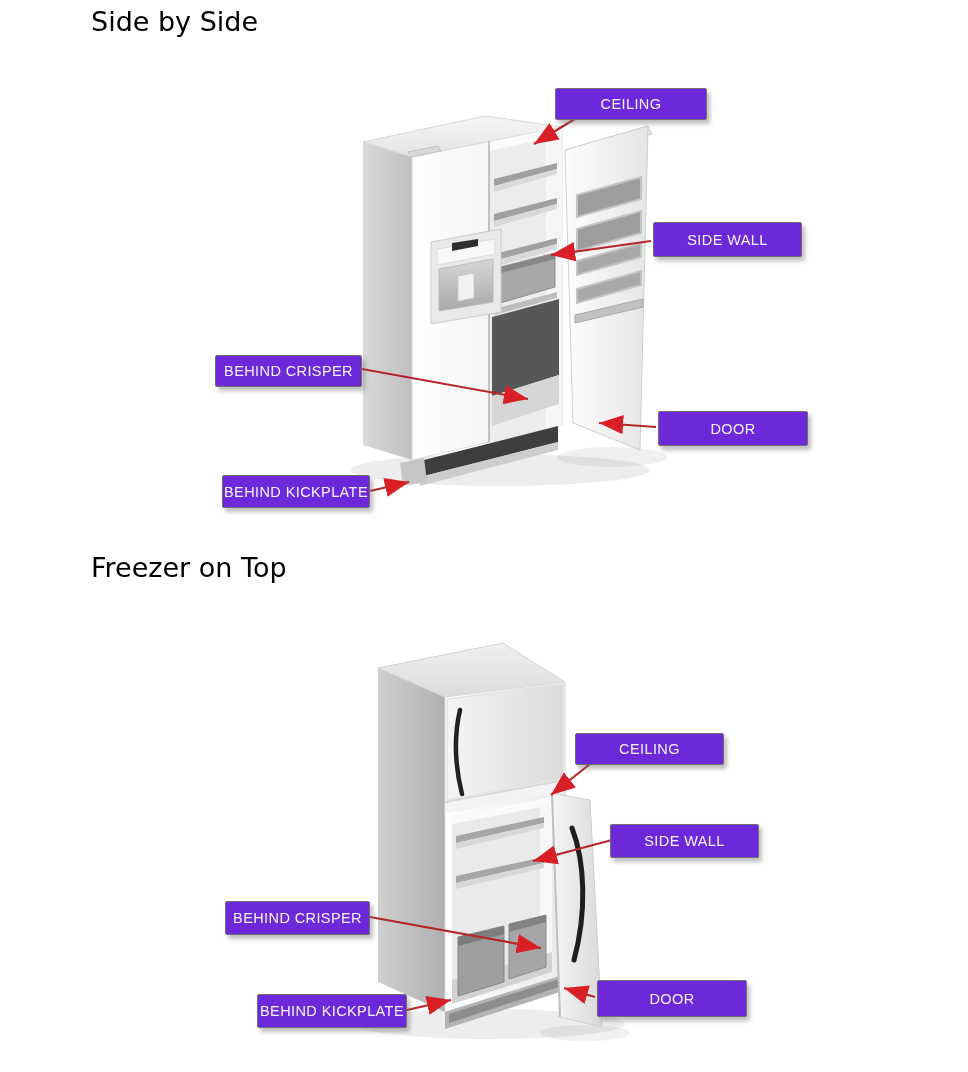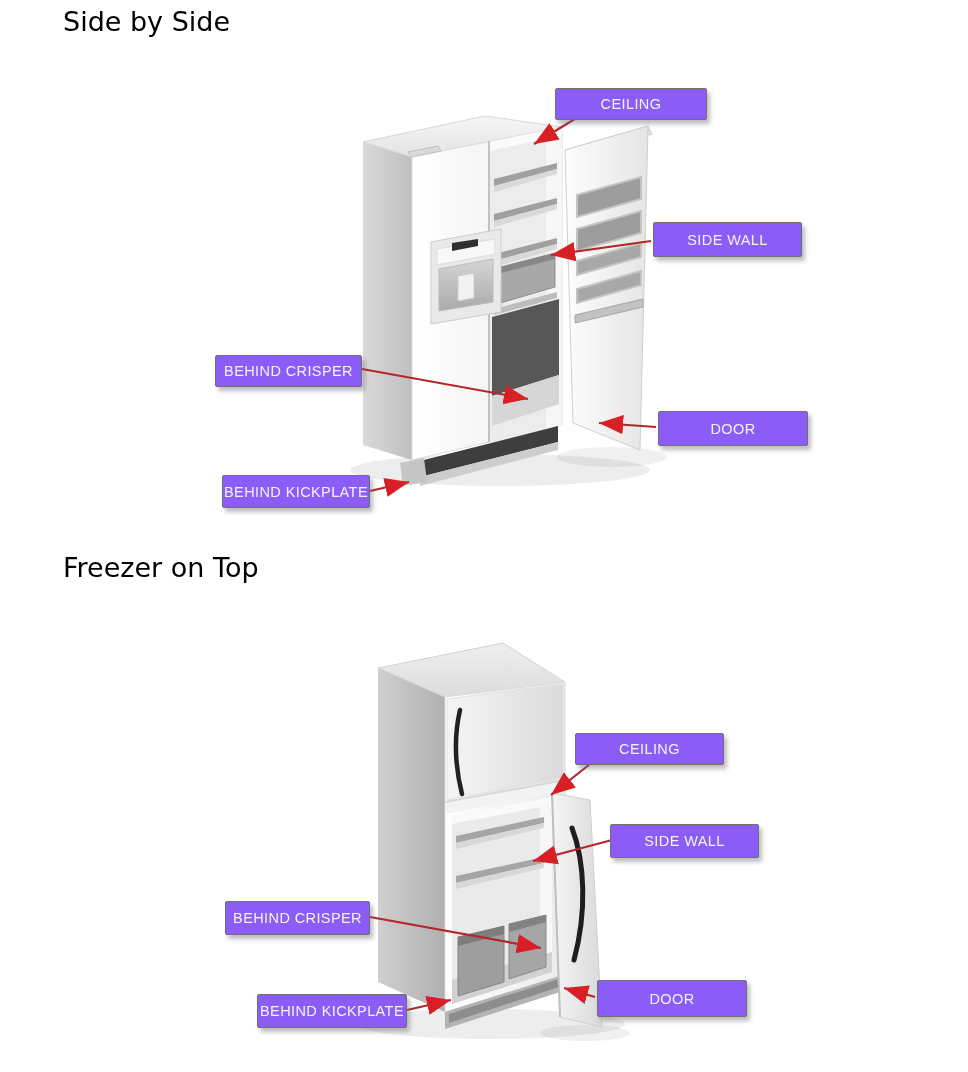--- a/index.html
+++ b/index.html
@@ -1,22 +1,22 @@
 <!DOCTYPE html>
 <html><head>
 <meta charset="utf-8">
 <style>
   html,body{margin:0;padding:0;background:#ffffff;}
   body{position:relative;width:968px;height:1072px;overflow:hidden;
        font-family:"Liberation Sans",sans-serif;}
-  .heading{position:absolute;left:63px;font-family:"DejaVu Sans",sans-serif;
+  .heading{position:absolute;left:91px;font-family:"DejaVu Sans",sans-serif;
            font-size:27px;color:#000;line-height:1.15;white-space:nowrap;}
   .figure{position:absolute;left:0;width:968px;}
   .figure svg{position:absolute;left:0;top:0;}
-  .tag{position:absolute;background:#8b5cf6;color:#f3f3f3;
+  .tag{position:absolute;background:#6d28d9;color:#f3f3f3;
        border:1px solid #707070;border-radius:2px;
        box-shadow:3px 4px 4px rgba(110,110,110,.45);
        display:flex;align-items:center;justify-content:center;
        font-size:14.5px;letter-spacing:.4px;white-space:nowrap;z-index:2;}
 </style>
 </head>
 <body>
 
 <div class="heading" style="top:6px">Side by Side</div>
 

